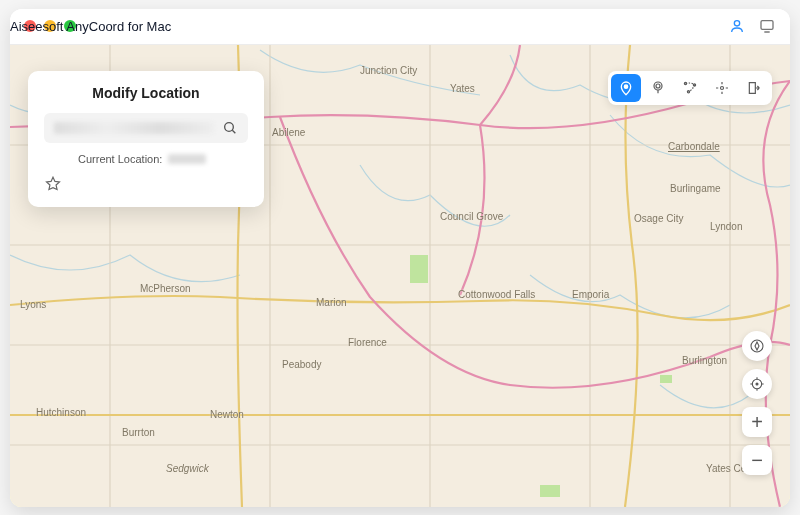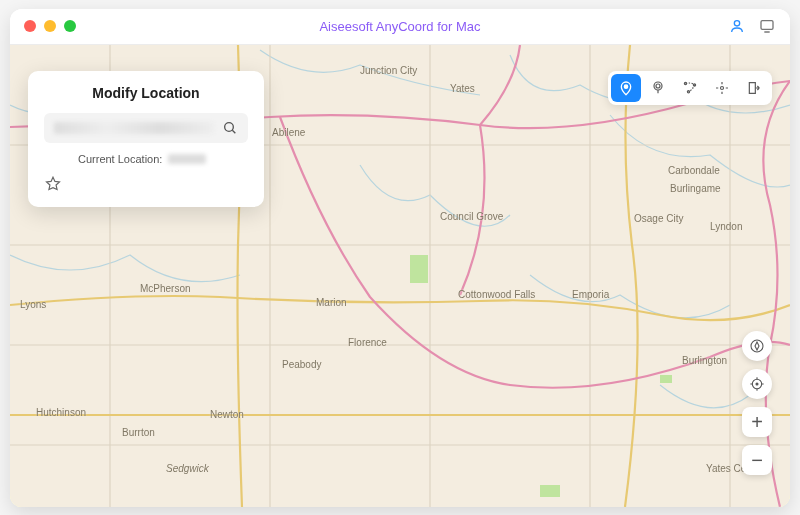--- a/index.html
+++ b/index.html
@@ -28,21 +28,21 @@
     padding: 0 14px;
     border-bottom: 1px solid #ececec;
     position: relative;
     background: #fff;
   }
   .traffic { display: flex; gap: 8px; align-items: center; }
   .dot { width: 12px; height: 12px; border-radius: 50%; }
   .dot.red { background: #ff5f57; }
   .dot.yellow { background: #febc2e; }
   .dot.green { background: #28c840; }
-  .title { position: absolute; left: 0; right: 0; text-align: center; font-size: 13px; color: #8b5cf6; }
+  .title { position: absolute; left: 0; right: 0; font-size: 13px; color: #0f172a; }
   .title-right { margin-left: auto; display: flex; gap: 12px; align-items: center; }
   .icon-btn { color: #2a8eff; display: flex; align-items: center; justify-content: center; width: 18px; height: 18px; }
   .icon-btn.gray { color: #777; }
 
   .map-area {
     position: absolute;
     top: 36px; left: 0; right: 0; bottom: 0;
     background: #fef9c3;
     overflow: hidden;
   }
@@ -221,21 +221,21 @@
         <path d="M470 80 Q485 170 450 250"></path>
         <path d="M780 36 Q740 90 760 160 Q775 230 760 300 Q748 370 770 462"></path>
         <path d="M510 0 Q505 40 470 80"></path>
       </g>
     </svg>
 
     <div>
         <div class="city-label" style="left: 350px; top: 20px;">Junction City</div>
         <div class="city-label" style="left: 440px; top: 38px;">Yates</div>
         <div class="city-label" style="left: 262px; top: 82px;">Abilene</div>
-        <div class="city-label" style="left: 658px; top: 120px;">Carbondale</div>
+        <div class="city-label" style="left: 658px; top: 96px; text-decoration: underline;">Carbondale</div>
         <div class="city-label" style="left: 660px; top: 138px;">Burlingame</div>
         <div class="city-label" style="left: 624px; top: 168px;">Osage City</div>
         <div class="city-label" style="left: 700px; top: 176px;">Lyndon</div>
         <div class="city-label" style="left: 430px; top: 166px;">Council Grove</div>
         <div class="city-label" style="left: 10px; top: 254px;">Lyons</div>
         <div class="city-label" style="left: 130px; top: 238px;">McPherson</div>
         <div class="city-label" style="left: 306px; top: 252px;">Marion</div>
         <div class="city-label" style="left: 448px; top: 244px;">Cottonwood Falls</div>
         <div class="city-label" style="left: 562px; top: 244px;">Emporia</div>
         <div class="city-label" style="left: 338px; top: 292px;">Florence</div>

